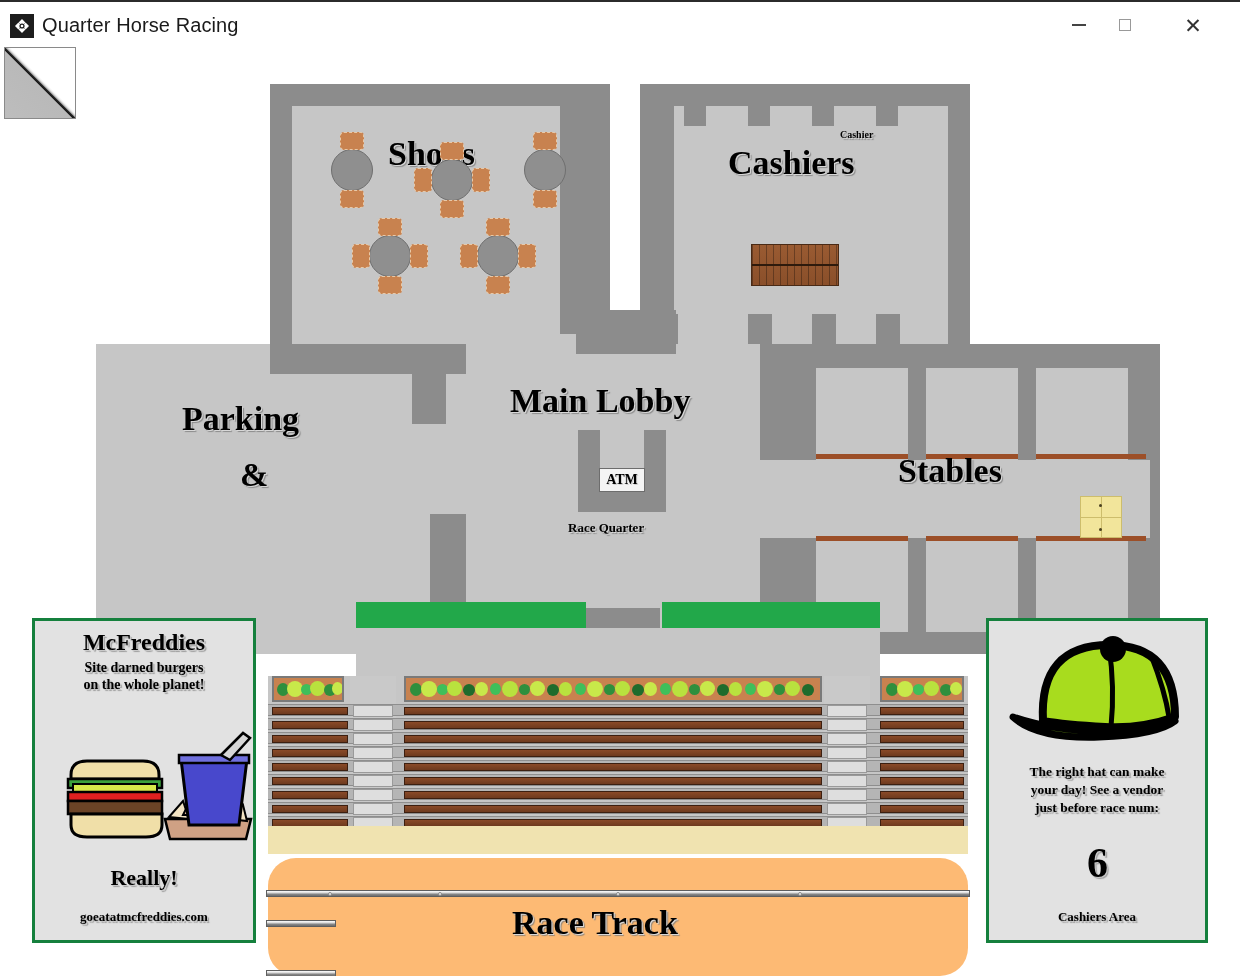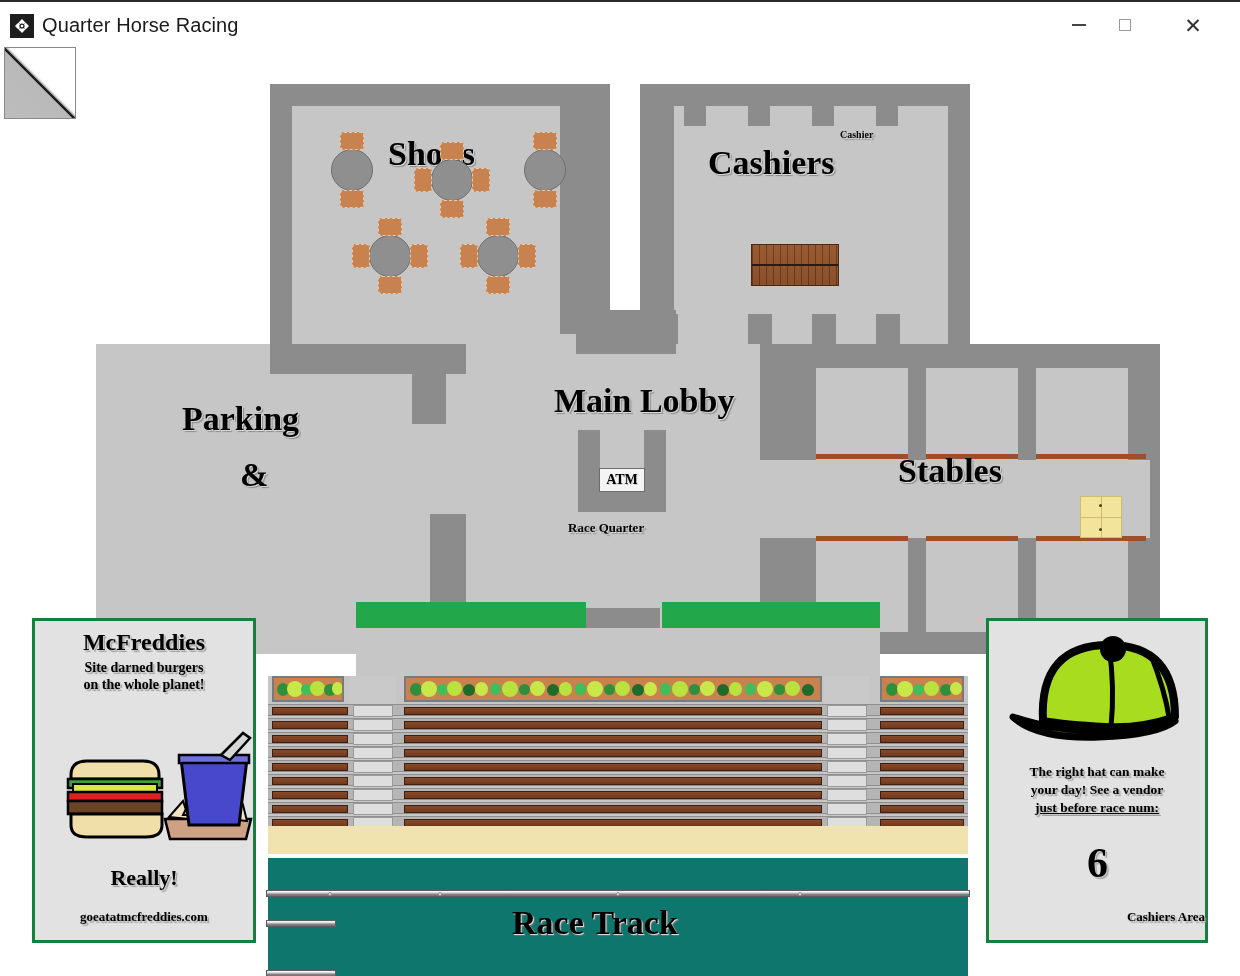--- a/index.html
+++ b/index.html
@@ -126,21 +126,21 @@
     position: absolute; top: 0; bottom: 0; width: 46px; background: #c9c9c9;
   }
   .planter {
     position: absolute; height: 26px;
     background: #c8824f; border: 2px solid #7a7a7a;
     overflow: hidden;
   }
   .shrub { position: absolute; border-radius: 50%; }
 
   #apron { position: absolute; background: #f0e3b0; }
-  #track { position: absolute; background: #0f766e; }
+  #track { position: absolute; background: #fdba74; border-radius: 28px; }
   .rail {
     position: absolute; height: 7px;
     background: linear-gradient(#ffffff, #cfcfcf 45%, #8f8f8f 55%, #6d6d6d);
     border: 1px solid #5e5e5e;
   }
   .rail-post {
     position: absolute; width: 4px; height: 4px; border-radius: 50%;
     background: #efefef; border: 1px solid #8b8b8b;
   }
 
@@ -206,41 +206,41 @@
   <div class="wall" style="left:748px; top:58px; width:22px; height:20px;"></div>
   <div class="wall" style="left:812px; top:58px; width:22px; height:20px;"></div>
   <div class="wall" style="left:876px; top:58px; width:22px; height:20px;"></div>
 
   <div class="wall" style="left:748px; top:266px; width:24px; height:38px;"></div>
   <div class="wall" style="left:812px; top:266px; width:24px; height:38px;"></div>
   <div class="wall" style="left:876px; top:266px; width:24px; height:38px;"></div>
   <div class="wall" style="left:640px; top:266px; width:38px; height:38px;"></div>
 
   <div class="lbl lbl-xs" style="left:840px; top:40px;margin-top:41px;">Cashier</div>
-  <div class="lbl lbl-xl" style="left:708px; top:96px;font-family:Liberation Serif, serif;">Cashiers</div>
+  <div class="lbl lbl-xl" style="left:728px; top:96px;font-family:Liberation Serif, serif;">Cashiers</div>
 
   <div id="cashier-counter" style="left:751px; top:196px; width:88px; height:42px;">
     <div class="seam" style="top:19px;"></div>
   </div>
 
   <div class="floor" style="left:96px; top:296px; width:370px; height:310px;"></div>
   <div class="lbl lbl-xl" style="left:182px; top:352px;">Parking</div>
   <div class="lbl lbl-xl" style="left:240px; top:408px;">&amp;</div>
 
   <div class="floor" style="left:430px; top:296px; width:730px; height:310px;"></div>
 
   <div class="wall" style="left:270px; top:296px; width:196px; height:30px;"></div>
   <div class="wall" style="left:412px; top:296px; width:34px; height:80px;"></div>
   <div class="wall" style="left:430px; top:466px; width:36px; height:118px;"></div>
   <div class="wall" style="left:430px; top:560px; width:230px; height:24px;"></div>
   <div class="wall" style="left:560px; top:36px; width:34px; height:250px;"></div>
   <div class="wall" style="left:576px; top:262px; width:100px; height:44px;"></div>
   <div class="wall" style="left:640px; top:36px; width:34px; height:250px;"></div>
 
-  <div class="lbl lbl-xl" style="left:510px; top:334px;margin-left:44px;">Main Lobby</div>
+  <div class="lbl lbl-xl" style="left:510px; top:334px;">Main Lobby</div>
 
   <div class="wall" style="left:578px; top:382px; width:22px; height:82px;"></div>
   <div class="wall" style="left:644px; top:382px; width:22px; height:82px;"></div>
   <div class="wall" style="left:578px; top:444px; width:88px; height:20px;"></div>
   <div id="atm-box" style="left:599px; top:420px; width:46px; height:24px;">
     <span>ATM</span>
   </div>
   <div class="lbl lbl-sm" style="left:568px; top:472px;">Race Quarter</div>
 
   <div class="wall" style="left:760px; top:296px; width:400px; height:310px;"></div>
@@ -487,18 +487,18 @@
 
       <path d="M40 86 q-4 -76 66 -76 q66 0 66 72 q-34 12 -70 10 q-40 -2 -62 -6 Z" fill="#a8dc1e" stroke="#000" stroke-width="8" stroke-linejoin="round"></path>
 
       <path d="M106 12 q6 40 2 80" stroke="#000" stroke-width="5" fill="none"></path>
       <path d="M148 20 q14 36 18 62" stroke="#000" stroke-width="5" fill="none"></path>
 
       <circle cx="110" cy="14" r="13" fill="#000"></circle>
     </svg>
     <div class="hd p-body" style="position:absolute; left:0; right:0; top:142px;">The right hat can make</div>
     <div class="hd p-body" style="position:absolute; left:0; right:0; top:160px;">your day!  See a vendor</div>
-    <div class="hd p-body" style="position:absolute; left:0; right:0; top:178px;text-decoration:underline;">just before race num:</div>
+    <div class="hd p-body" style="position:absolute; left:0; right:0; top:178px;">just before race num:</div>
     <div class="hd p-num" style="position:absolute; left:0; right:0; top:218px;">6</div>
-    <div class="hd p-foot" style="position:absolute; left:0; right:0; top:288px;text-align:right;">Cashiers Area</div>
+    <div class="hd p-foot" style="position:absolute; left:0; right:0; top:288px;">Cashiers Area</div>
   </div>
 
 </div>
 
 </body></html>

